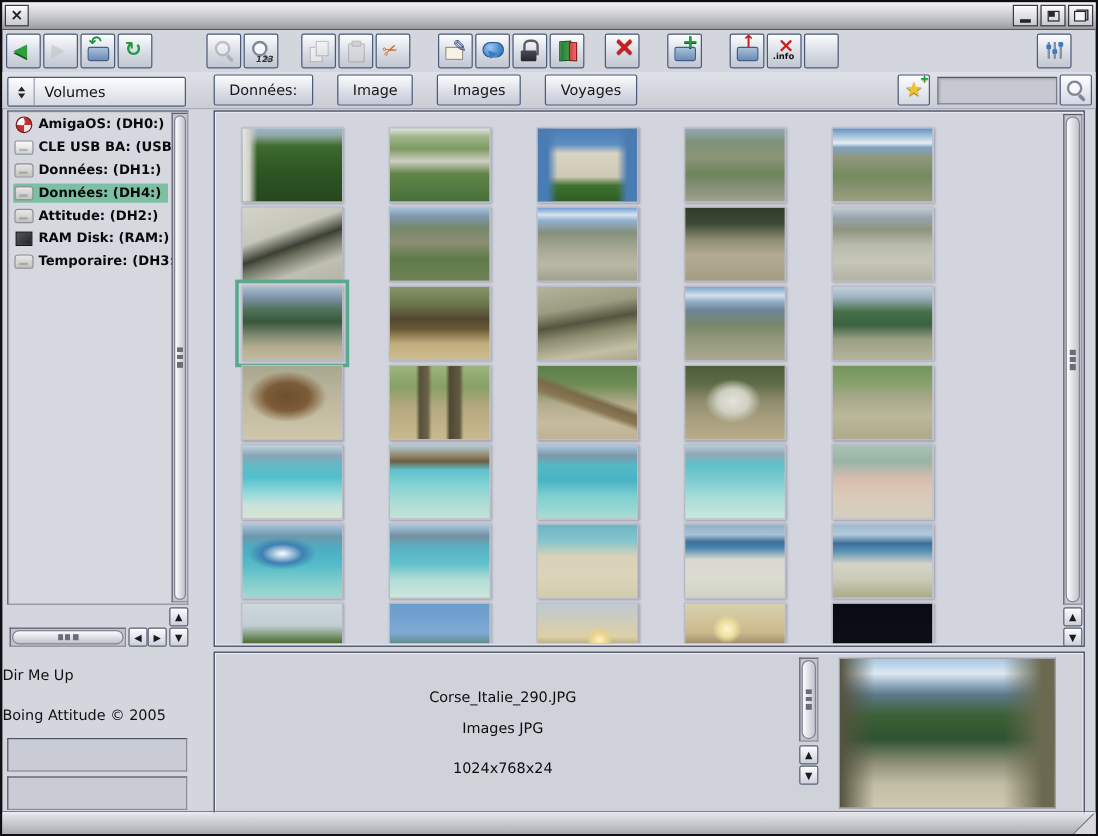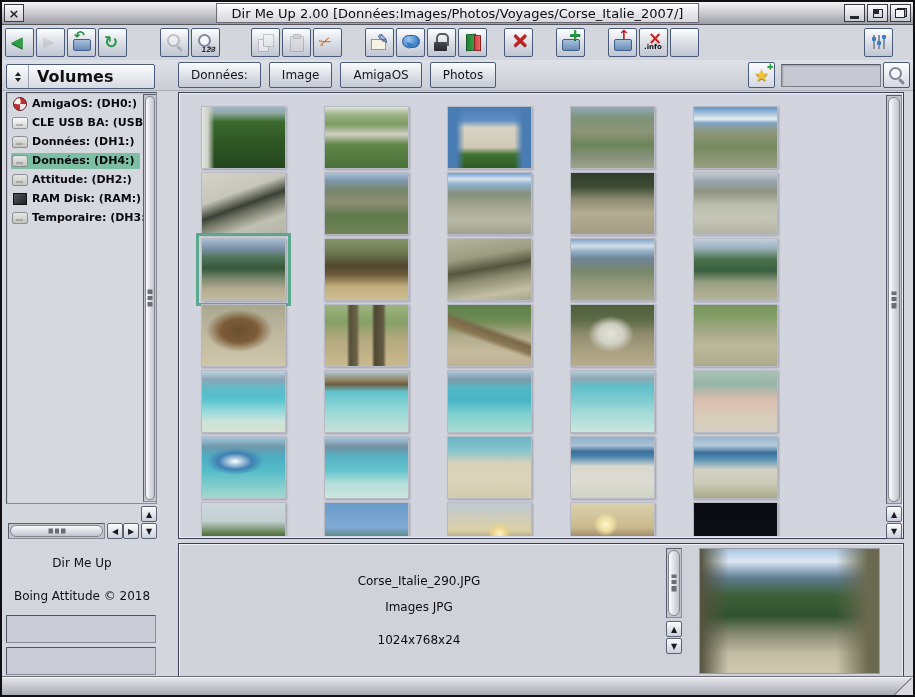--- a/index.html
+++ b/index.html
@@ -75,41 +75,41 @@
   .ic-settings-sliders::before{content:"";width:2px;height:14px;background:#8a909c;box-shadow:5px 0 0 #8a909c,10px 0 0 #8a909c;left:4px;top:2px;}
   .ic-settings-sliders::after{content:"";width:4px;height:4px;background:#3a7cc8;border-radius:1px;left:3px;top:4px;box-shadow:5px 4px 0 #3a7cc8,10px -2px 0 #3a7cc8;}
   .spin{display:flex;flex-direction:column;align-items:center;gap:2px;width:12px;}
   .spin i{display:block;width:0;height:0;border:3px solid transparent;}
   .spin .up{border-bottom:4px solid #222;} .spin .down{border-top:4px solid #222;}
   .vsep{width:1px;height:20px;background:#9aa0ae;margin:0 5px;}
   .spin-label{font-size:12px;color:#111;}
   
   .pathbar{position:absolute;left:0;top:58px;right:0;height:31px;
     background:linear-gradient(#dfe1e8,#cbcdd6);border-bottom:1px solid #aaacb6;}
-  .crumbs{position:absolute;left:176px;top:2px;display:flex;gap:8px;}
+  .crumbs{position:absolute;left:176px;top:2px;display:flex;gap:20px;}
   .crumb{height:26px;line-height:24px;padding:0 12px;font-size:12px;color:#15151a;
     background:linear-gradient(#fbfcfe,#d8dce4 60%,#c6cad6);border:1px solid var(--btn-border);
     border-radius:2px;box-shadow:inset 0 1px 0 #fff;}
   .sbtn{position:absolute;top:2px;width:27px;height:26px;background:linear-gradient(#fcfdfe,#d4d8e2);
     border:1px solid var(--btn-border);border-radius:2px;box-shadow:inset 0 1px 0 #fff;
     display:flex;align-items:center;justify-content:center;}
   .star{position:relative;color:#f2c230;font-size:17px;text-shadow:0 1px 1px #8a6a10;}
   .star::after{content:"+";position:absolute;right:-5px;top:-4px;font-size:9px;font-weight:900;color:#1f9f3f;}
   .search-field{position:absolute;left:779px;top:4px;width:100px;height:23px;background:#c6c8d2;
     border:1px solid #7a7c88;border-top-color:#55596a;box-shadow:inset 1px 1px 2px rgba(0,0,0,.2);
     font-size:12px;padding:0 4px;color:#111;font-family:inherit;}
   
   .vol-selector{position:absolute;left:4px;top:62px;width:149px;height:25px;
     background:linear-gradient(#fbfcfe,#d6dae2);border:1px solid var(--btn-border);border-radius:2px;
     display:flex;align-items:center;box-shadow:inset 0 1px 0 #fff;}
   .cycle{width:22px;height:100%;border-right:1px solid #9aa0ae;display:flex;flex-direction:column;
     align-items:center;justify-content:center;gap:2px;}
   .cycle i{display:block;width:0;height:0;border:3px solid transparent;}
   .cycle .up{border-bottom:4px solid #222;} .cycle .down{border-top:4px solid #222;}
-  .vol-selector b{font-size:16px;font-weight:bold;color:#111;padding-left:8px;}
+  .vol-selector b{font-size:12px;font-weight:normal;color:#111;padding-left:8px;}
   .vol-list{position:absolute;left:4px;top:90px;width:151px;height:412px;background:#d6d8e0;
     border:1px solid #8a8c98;border-top-color:#4f5462;border-left-color:#4f5462;
     box-shadow:inset 1px 1px 0 rgba(0,0,0,.08);overflow:hidden;}
   .vrow{height:17px;display:flex;align-items:center;padding-left:4px;margin-top:2px;}
   .vwrap{display:inline-flex;align-items:center;height:16px;padding:0 5px 0 1px;border-radius:1px;}
   .vwrap.selected{background:var(--sel-green);}
   .vic{position:relative;width:17px;height:13px;flex:none;}
   .vic::before{content:"";position:absolute;}
   .vic-boing-ball::before{left:1px;top:0;width:12px;height:12px;border-radius:50%;border:1px solid #6a1c1c;
     background:radial-gradient(circle at 35% 30%,rgba(255,255,255,.75) 0 18%,rgba(255,255,255,0) 30%),
@@ -130,21 +130,21 @@
   .grip-v::after{content:"";position:absolute;left:50%;top:50%;width:5px;height:17px;transform:translate(-50%,-50%);
     background:linear-gradient(#6a6c76 0 4px,transparent 4px 6px,#6a6c76 6px 10px,transparent 10px 12px,#6a6c76 12px 17px);}
   .thumb-h{position:absolute;top:1px;bottom:1px;border-radius:8px;border:1px solid #82848e;
     background:linear-gradient(#fdfdfe,#d2d4dc 70%,#c2c4ce);}
   .grip-h::after{content:"";position:absolute;left:50%;top:50%;width:17px;height:5px;transform:translate(-50%,-50%);
     background:linear-gradient(90deg,#6a6c76 0 4px,transparent 4px 6px,#6a6c76 6px 10px,transparent 10px 12px,#6a6c76 12px 17px);}
   .abtn{position:absolute;width:16px;height:16px;background:linear-gradient(#fbfcfe,#cdd0da);
     border:1px solid #5a6274;border-radius:2px;display:flex;align-items:center;justify-content:center;
     font-size:8px;color:#1a1a22;box-shadow:inset 0 1px 0 #fff;}
   .sb-vtrack{left:136px;top:1px;bottom:1px;width:14px;}
-  .about{position:absolute;left:0;width:160px;text-align:center;font-size:12px;color:#101014;}
+  .about{position:absolute;left:0;width:160px;text-align:left;font-size:12px;color:#101014;}
   .infobox{position:absolute;left:4px;width:150px;height:28px;background:#c9cbd5;
     border:1px solid #8a8c98;border-top-color:#4f5462;border-left-color:#4f5462;}
   
   .gridpanel{position:absolute;left:176px;top:90px;width:726px;height:447px;
     border:1px solid #3a3f55;box-shadow:inset 0 0 0 1px #eef0f6;background:var(--panel-bg);}
   .thumbs{position:absolute;left:2px;top:2px;right:19px;bottom:2px;overflow:hidden;
     display:grid;grid-template-columns:repeat(5,85px);grid-auto-rows:63px;column-gap:38px;row-gap:3px;
     padding:11px 0 0 20px;}
   .thumb{width:85px;height:63px;border:1px solid #b8bac4;box-shadow:1px 1px 2px rgba(60,60,80,.35);}
   .thumb.selected{outline:3px solid var(--thumb-sel);outline-offset:2px;}
@@ -161,21 +161,20 @@
   .resize-grip{position:absolute;right:0;bottom:0;width:20px;height:17px;
     background:linear-gradient(315deg,#d8d8de 0 48%,#7a7c88 49% 52%,transparent 53%);}
 </style>
 </head>
 <body>
 
 <div class="window">
 
   <div class="titlebar">
     <div class="gadget g-close">×</div>
-    <div class="titlebox">Dir Me Up 2.00 [Données:Images/Photos/Voyages/Corse_Italie_2007/]</div>
     <div class="gadget g-min">
         <i></i>
       </div>
     <div class="gadget g-zoom">
         <i></i>
       </div>
     <div class="gadget g-depth">
         <i></i>
       </div>
   </div>
@@ -188,21 +187,21 @@
         <div class="ibtn disabled">
           <span class="ic ic-forward-arrow"></span>
         </div>
         <div class="ibtn">
           <span class="ic ic-parent-drawer tray"></span>
         </div>
         <div class="ibtn">
           <span class="ic ic-reload"></span>
         </div>
       </div>
-      <div class="tgroup" style="left: 158px;">
+      <div class="tgroup" style="left: 170px;">
         <div class="ibtn disabled">
           <span class="ic lens ic-preview-magnifier"></span>
         </div>
         <div class="ibtn">
           <span class="ic lens ic-count-magnifier"></span>
           <span class="badge">123</span>
         </div>
       </div>
       <div class="tgroup" style="left: 249px;">
         <div class="ibtn disabled">
@@ -254,22 +253,22 @@
         <div class="ibtn">
           <span class="ic ic-settings-sliders"></span>
         </div>
       </div>
     </div>
 
   <div class="pathbar">
     <div class="crumbs">
         <div class="crumb">Données:</div>
         <div class="crumb">Image</div>
-        <div class="crumb">AmigaOS</div>
-        <div class="crumb">Photos</div>
+        <div class="crumb">Images</div>
+        <div class="crumb">Voyages</div>
       </div>
     <div class="sbtn" style="left:746px">
       <span class="star">★</span>
     </div>
     <input class="search-field" value="" style="">
     <div class="sbtn" style="left:881px">
       <span class="ic lens"></span>
     </div>
   </div>
 
@@ -329,21 +328,21 @@
   </div>
   <div class="abtn" style="left:139px;top:504px">▲</div>
   <div class="abtn" style="left:139px;top:521px">▼</div>
   <div class="track-v" style="left:6px;top:521px;width:97px;height:16px">
     <div class="thumb-h grip-h" style="left:1px;right:1px"></div>
   </div>
   <div class="abtn" style="left:105px;top:521px">◀</div>
   <div class="abtn" style="left:121px;top:521px">▶</div>
 
   <div class="about" style="top:554px">Dir Me Up</div>
-  <div class="about" style="top:587px">Boing Attitude © 2018</div>
+  <div class="about" style="top:587px">Boing Attitude © 2005</div>
   <div class="infobox" style="top:613px"></div>
   <div class="infobox" style="top:645px"></div>
 
   <div class="gridpanel">
     <div class="thumbs">
         <div class="thumb" style="background: linear-gradient(90deg, rgb(230, 230, 226) 0%, rgb(207, 208, 200) 7%, rgba(0, 0, 0, 0) 15%), linear-gradient(rgb(157, 182, 207) 0%, rgb(143, 168, 159) 10%, rgb(61, 107, 46) 24%, rgb(47, 87, 36) 55%, rgb(36, 71, 29) 100%);"></div>
         <div class="thumb" style="background: linear-gradient(rgb(223, 229, 218) 0%, rgb(159, 180, 136) 12%, rgb(124, 154, 98) 28%, rgb(207, 207, 194) 45%, rgb(95, 133, 71) 62%, rgb(73, 112, 58) 100%);"></div>
         <div class="thumb" style="background: linear-gradient(90deg, rgb(74, 124, 180) 0%, rgb(74, 124, 180) 10%, rgba(74, 124, 180, 0) 20%, rgba(74, 124, 180, 0) 80%, rgb(74, 124, 180) 90%, rgb(74, 124, 180) 100%), linear-gradient(rgb(74, 124, 180) 0%, rgb(94, 142, 194) 22%, rgb(216, 211, 194) 34%, rgb(207, 201, 182) 66%, rgb(62, 115, 48) 78%, rgb(47, 92, 38) 100%);"></div>
         <div class="thumb" style="background: linear-gradient(rgb(147, 170, 185) 0%, rgb(125, 147, 120) 18%, rgb(141, 148, 120) 40%, rgb(109, 133, 91) 62%, rgb(135, 144, 122) 82%, rgb(159, 163, 140) 100%);"></div>
         <div class="thumb" style="background: linear-gradient(rgb(95, 147, 201) 0%, rgb(188, 210, 226) 14%, rgb(232, 238, 242) 20%, rgb(127, 163, 196) 26%, rgb(142, 151, 123) 40%, rgb(118, 137, 95) 66%, rgb(154, 160, 132) 100%);"></div>

